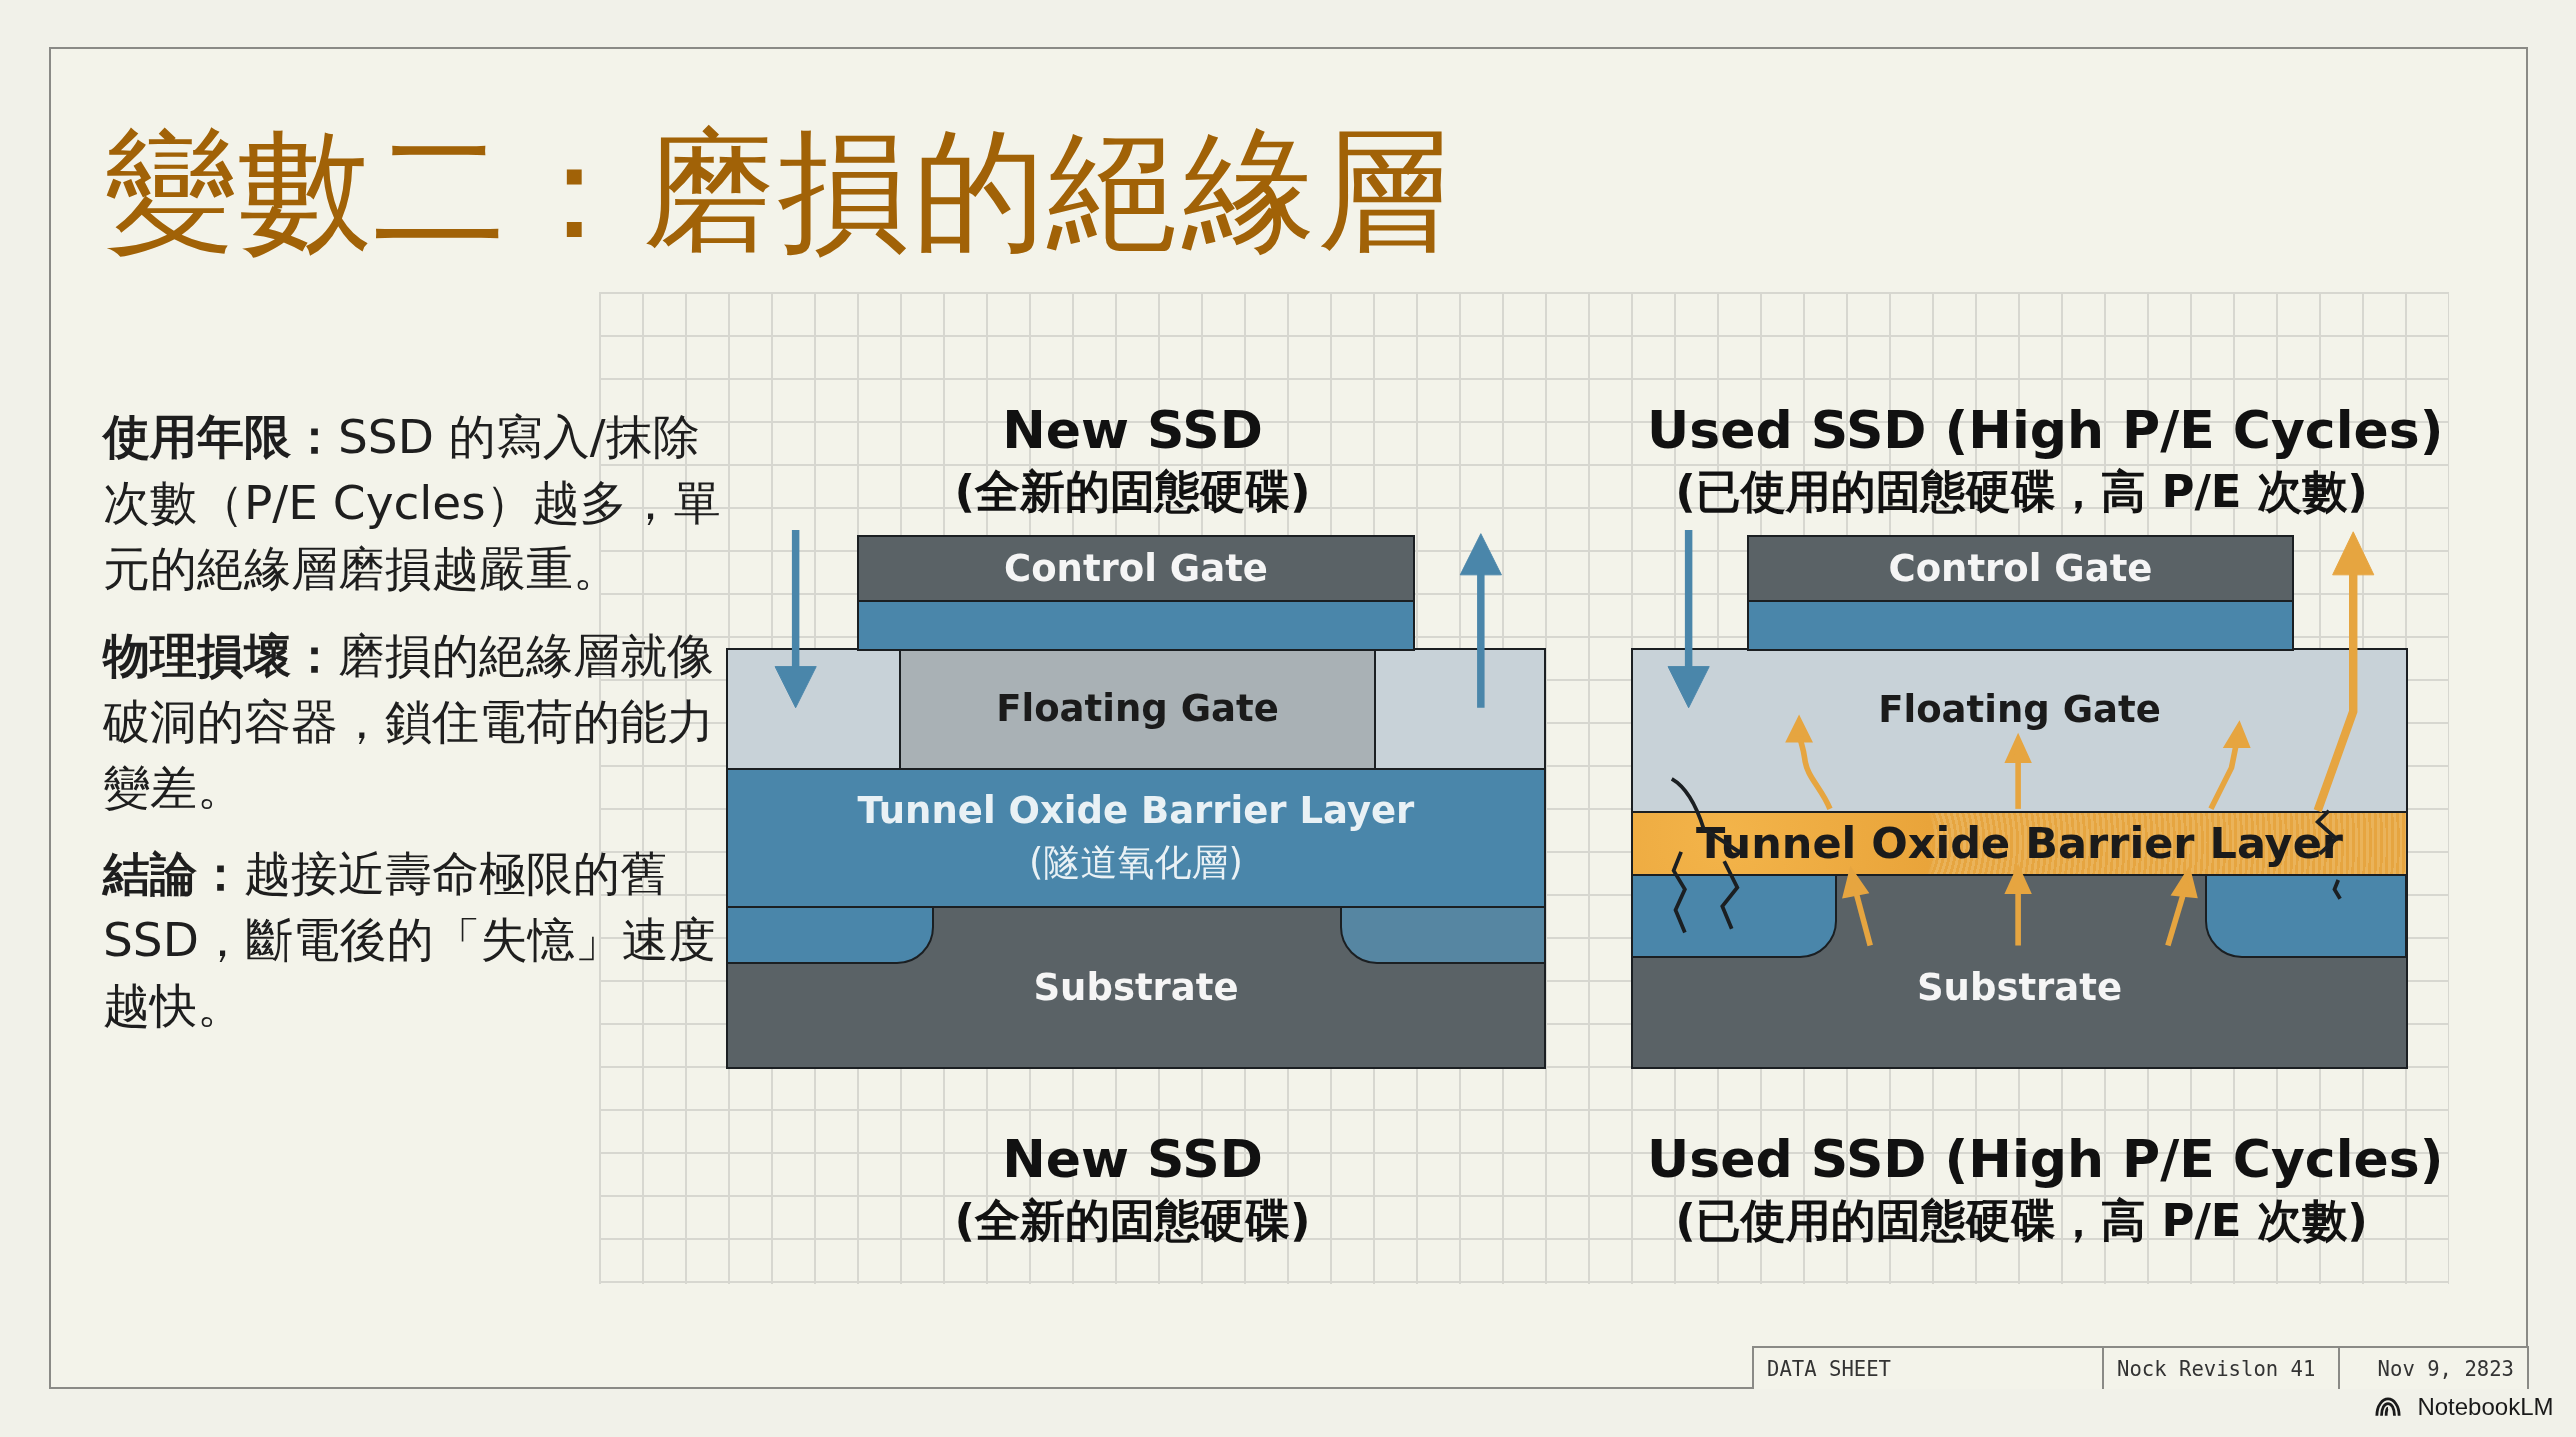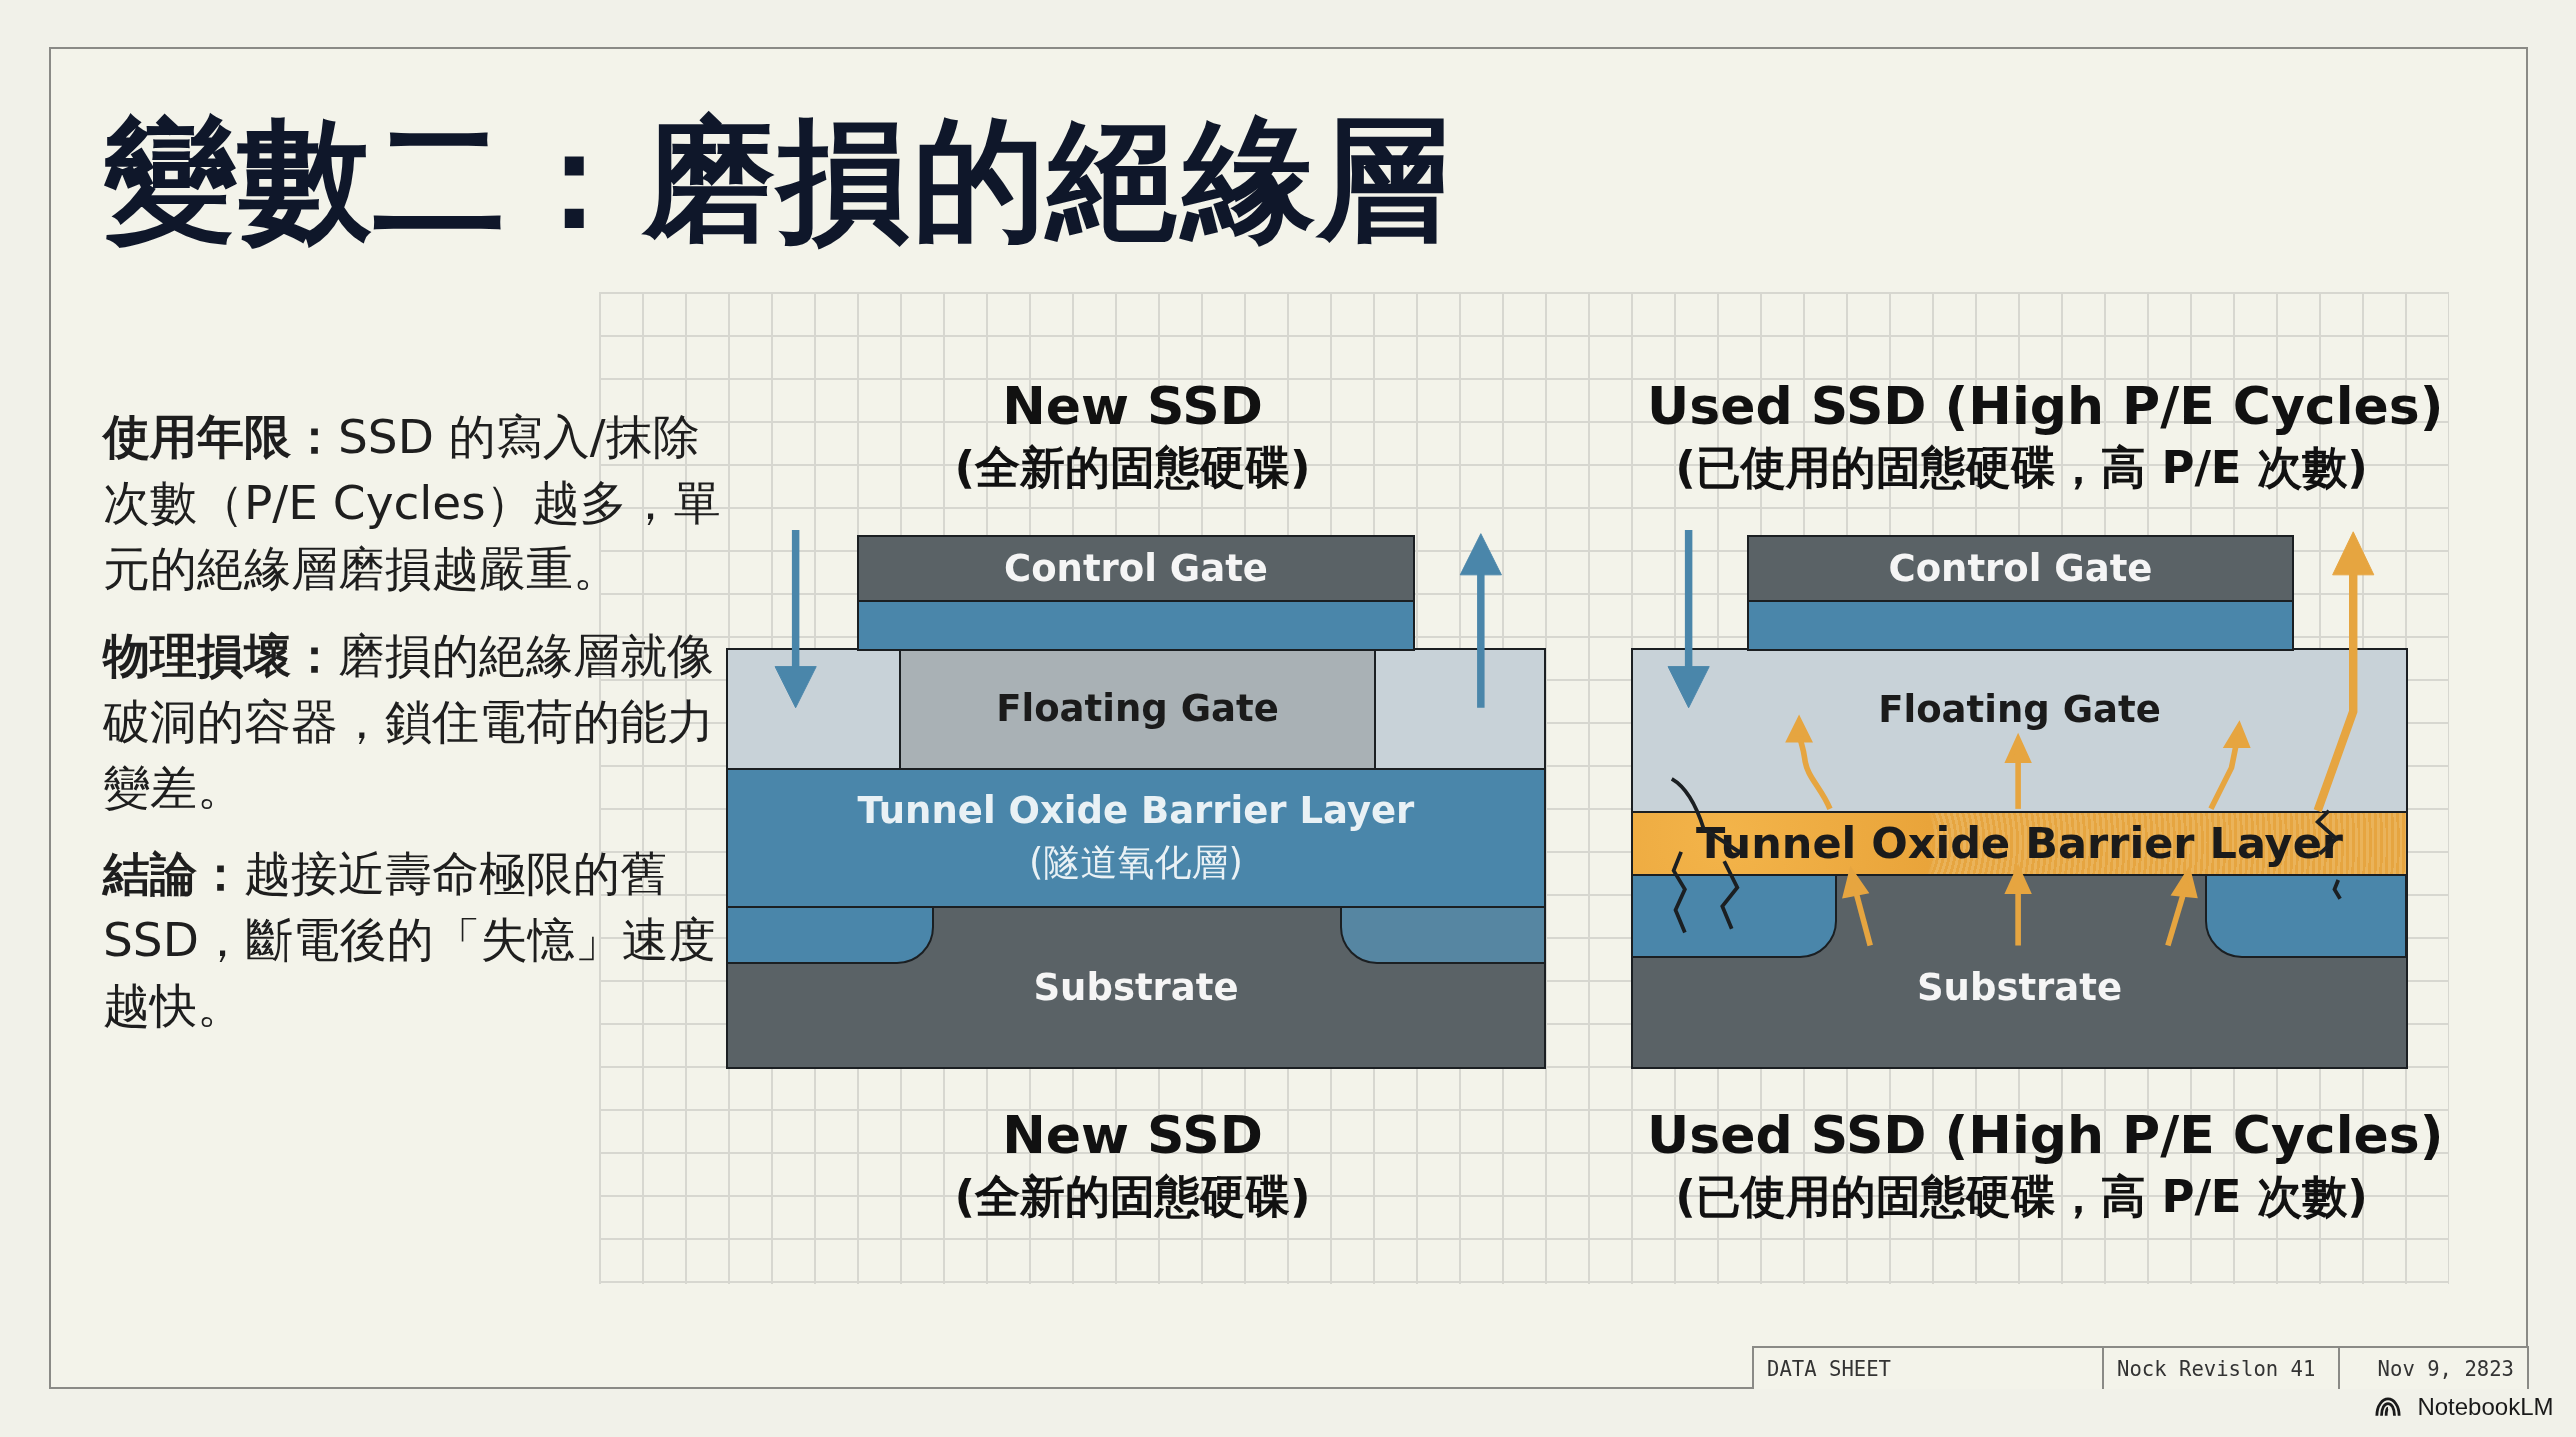--- a/index.html
+++ b/index.html
@@ -15,35 +15,35 @@
   }
   .grid {
     position: absolute; left: 599px; top: 292px; width: 1850px; height: 992px;
     background-image:
       linear-gradient(to right, #d6d6cf 1.9px, transparent 1.9px),
       linear-gradient(to bottom, #d6d6cf 1.9px, transparent 1.9px);
     background-size: 43px 43px;
     opacity: 0.95;
   }
   .title {
-    position: absolute; left: 103px; top: 92px;
-    font-size: 133px; font-weight: bold; color: #0f172a; letter-spacing: 1.9px;
+    position: absolute; left: 103px; top: 103px;
+    font-size: 133px; font-weight: normal; color: #a16207; letter-spacing: 1.9px;
     white-space: nowrap;
   }
   .bullets {
     position: absolute; left: 103px; top: 404px; width: 637px;
     font-size: 47px; line-height: 66px; color: #1e1e1e;
   }
   .bullets .para { margin-bottom: 20.6px; }
   .bullets .bold { font-weight: bold; text-align: right; }
   .caption {
     position: absolute; text-align: center; font-weight: bold; color: #111;
     white-space: nowrap;
   }
-  .caption .l1 { font-size: 52px; line-height: 64px; }
+  .caption .l1 { font-size: 52px; line-height: 64px; margin-top: 24px; }
   .caption .l2 { font-size: 45px; line-height: 60px; }
 
   
   .diagram { position: absolute; }
   .layer { position: absolute; box-sizing: border-box; border: 2.8px solid #1b1f22; display:flex; align-items:center; justify-content:center; }
   .lbl { font-weight: bold; font-size: 37px; white-space: nowrap; text-align: center; line-height: 52px; }
   .lbl.white { color: #f5f5f5; }
   .lbl.dark { color: #1b1b1b; }
   svg.overlay { position: absolute; left: 0; top: 0; overflow: visible; pointer-events: none; }
 

